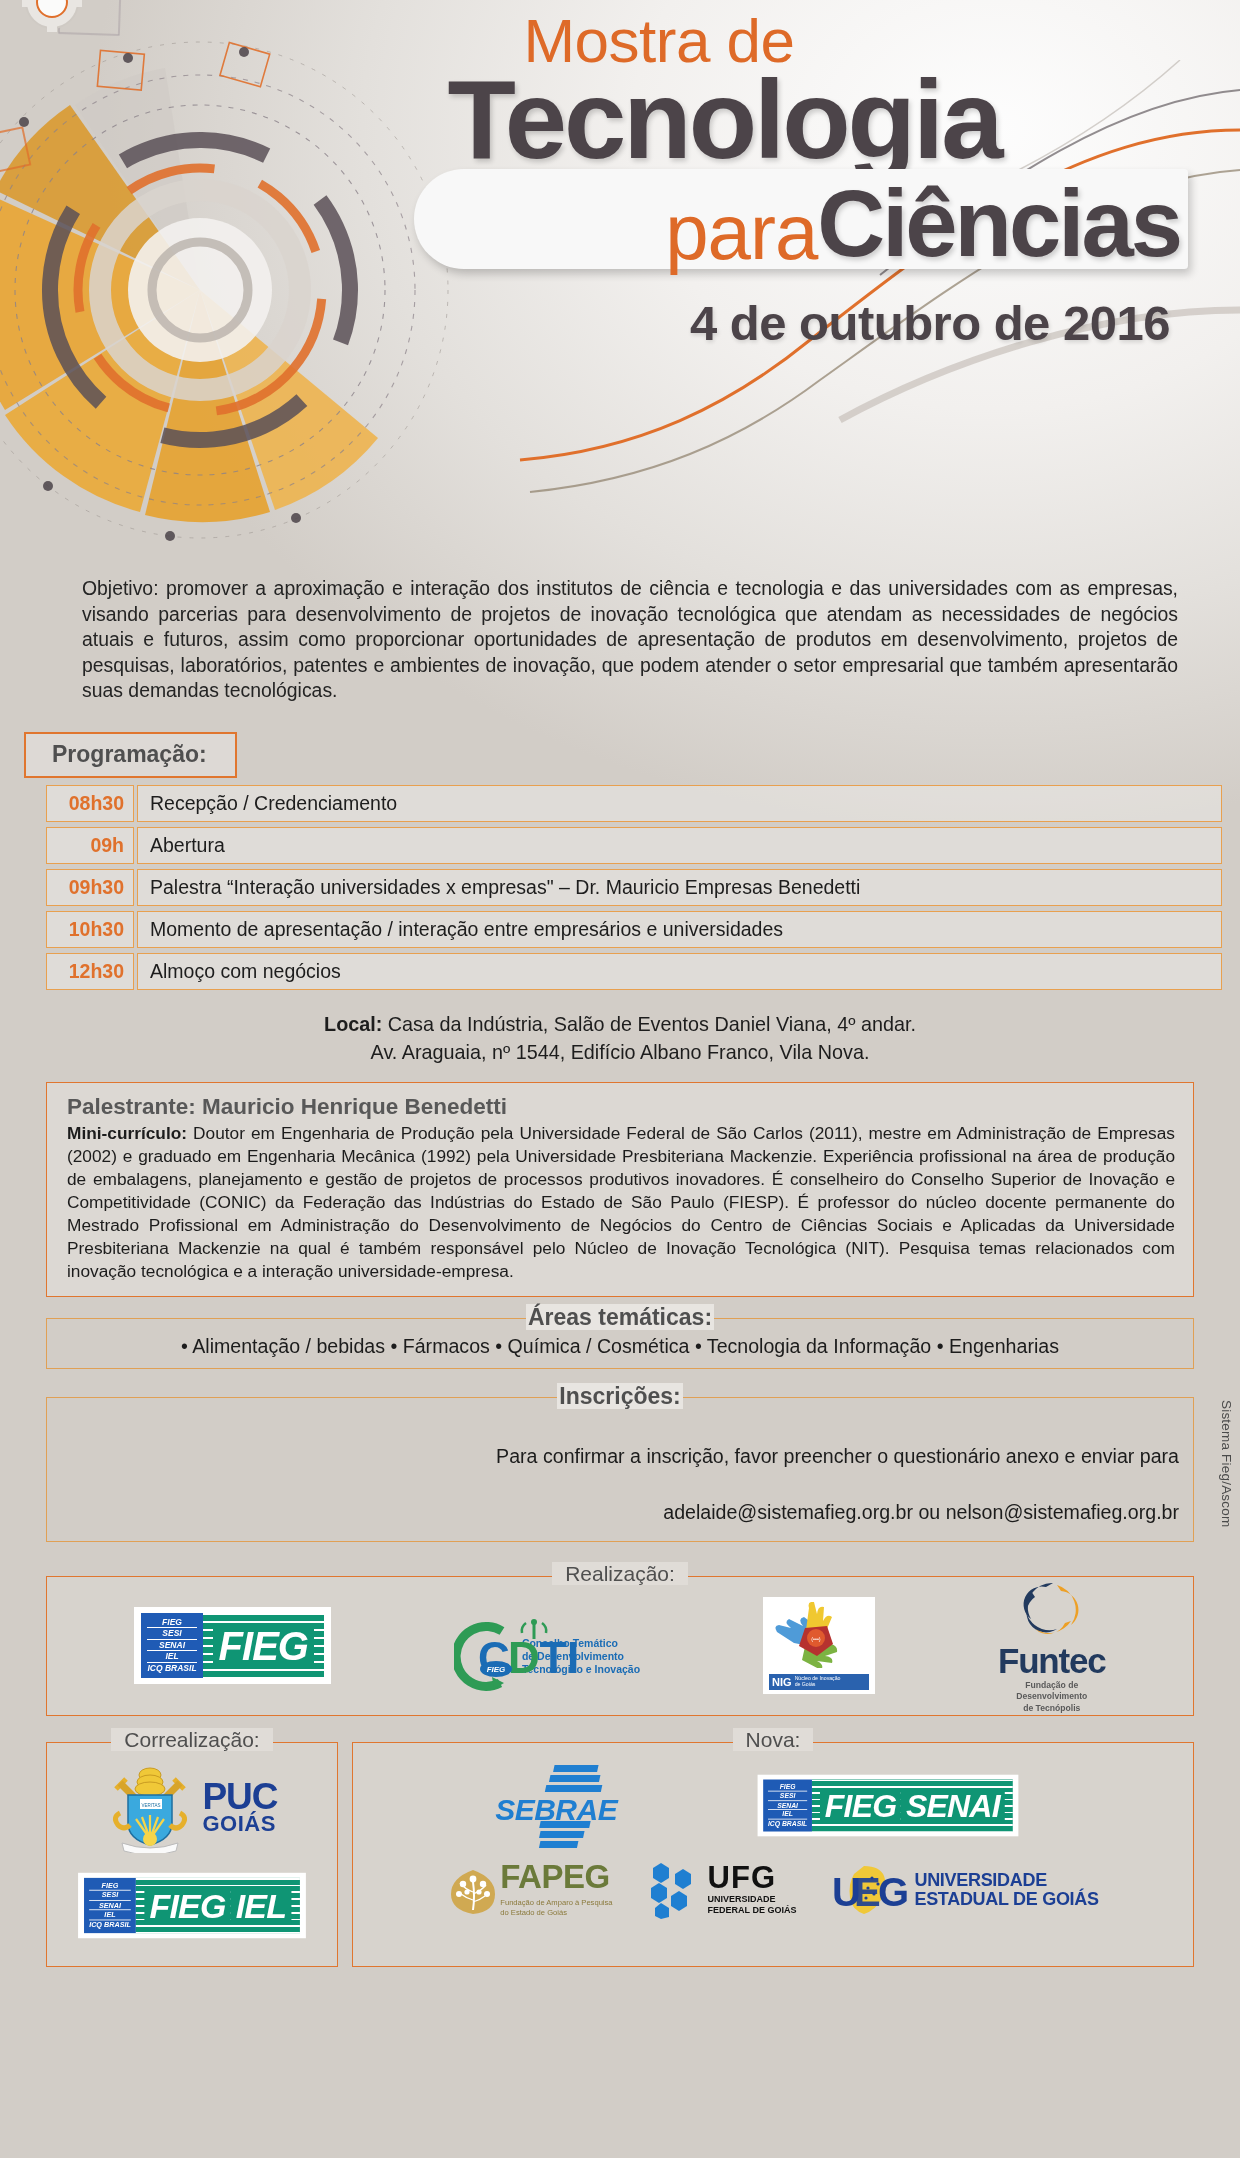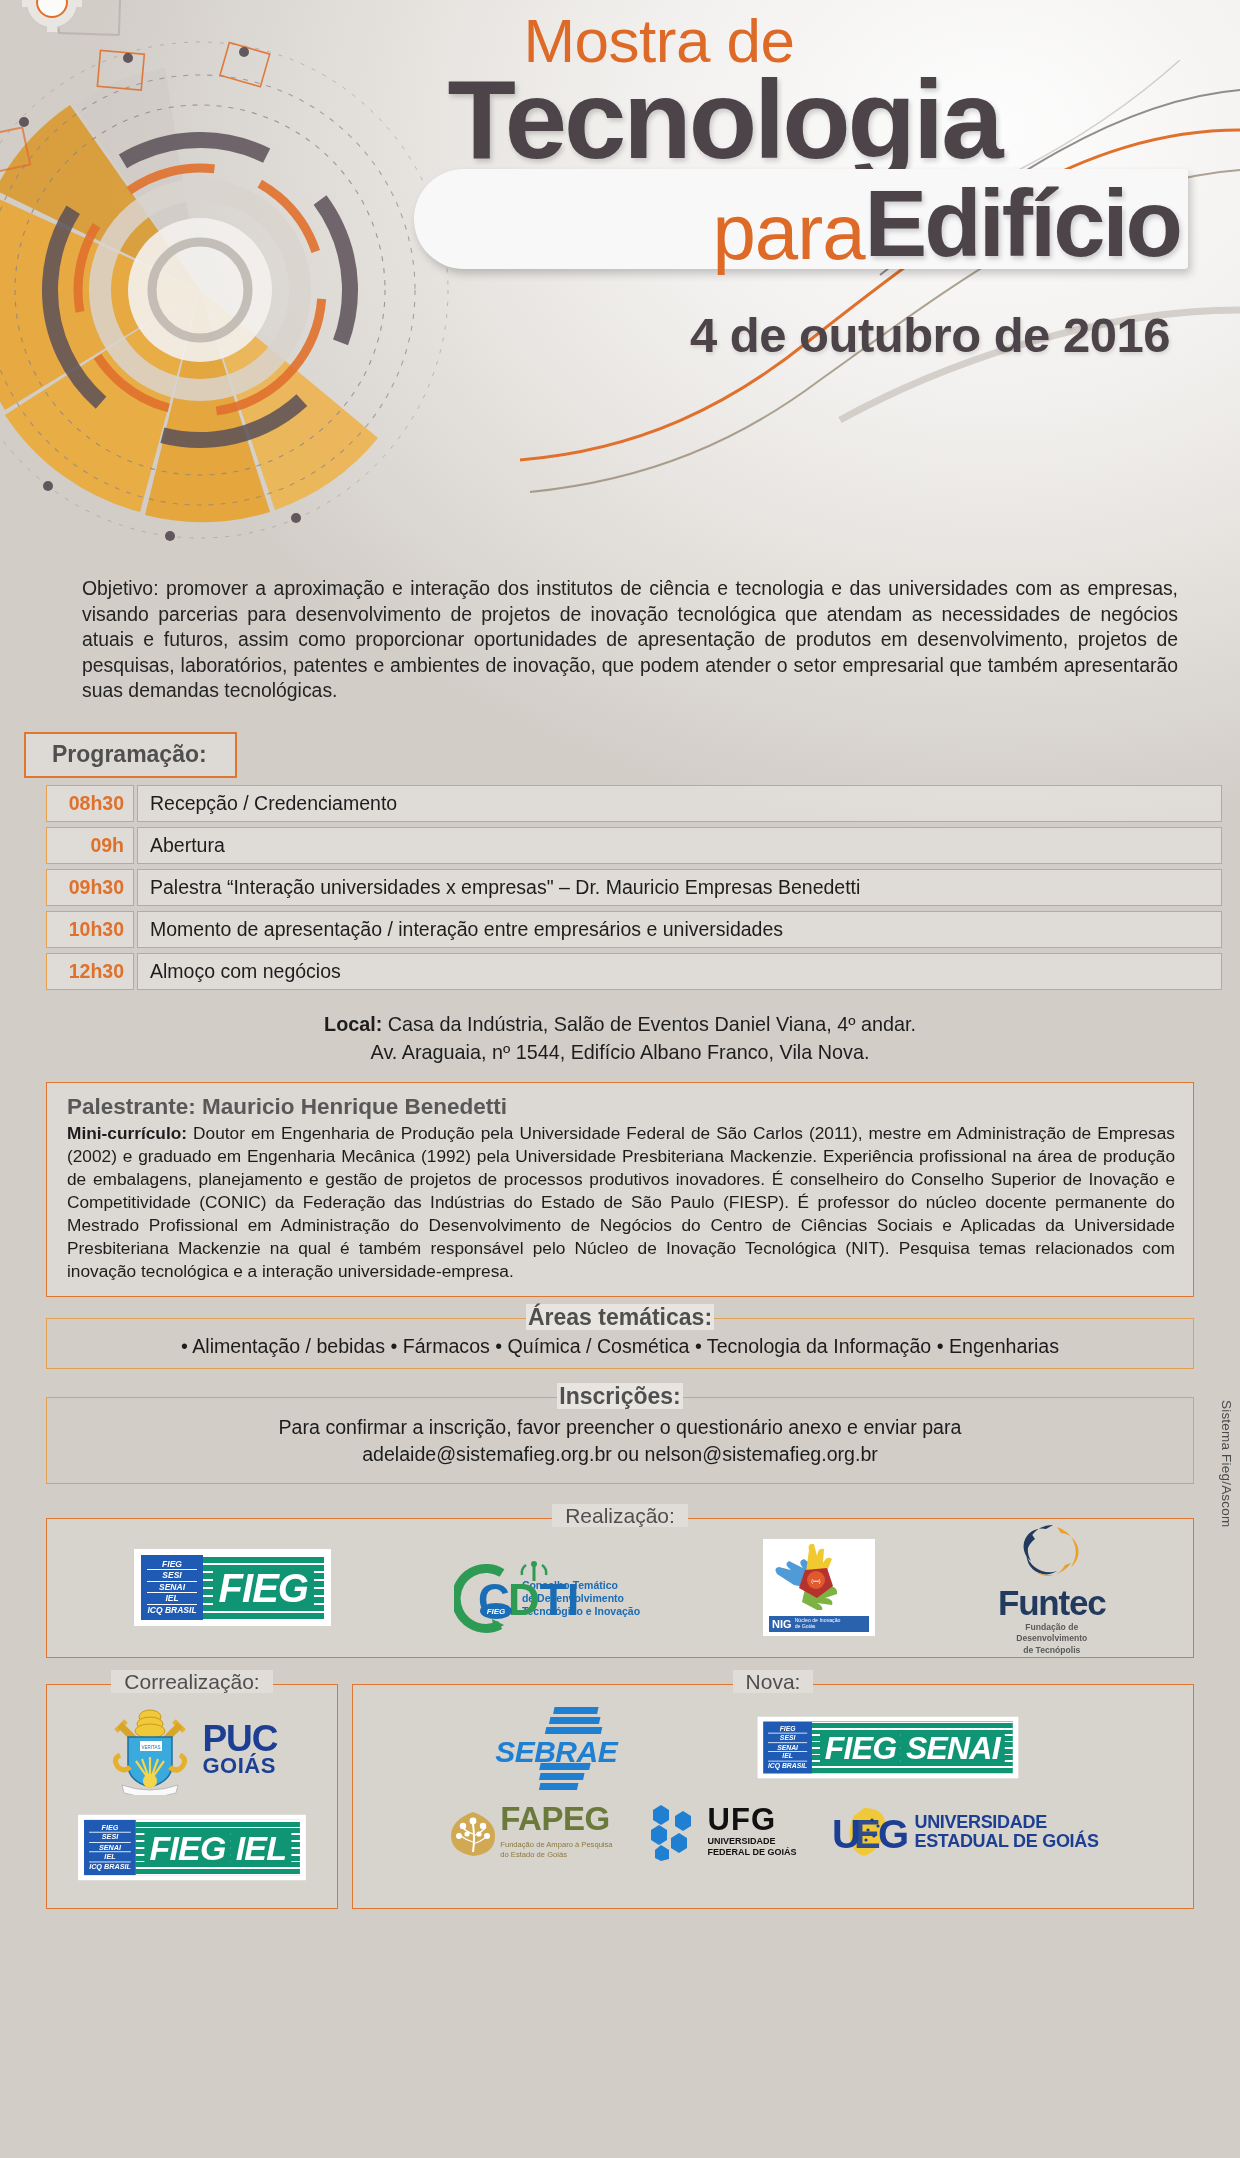--- a/index.html
+++ b/index.html
@@ -97,21 +97,21 @@
     letter-spacing: -3px;
     line-height: 1;
     text-shadow: 2px 3px 5px rgba(0,0,0,0.18);
   }
   .t-date {
     font-size: 49px;
     font-weight: bold;
     color: #4c4449;
     text-align: right;
     padding-right: 34px;
-    margin-top: 24px;
+    margin-top: 12px;
     letter-spacing: -0.5px;
     text-shadow: 1px 2px 4px rgba(0,0,0,0.14);
   }
 
   
   .objective {
     margin: 6px 62px 0 82px;
     font-size: 19.4px;
     line-height: 1.32;
     color: #242424;
@@ -202,24 +202,25 @@
     font-size: 23px;
     font-weight: bold;
     color: #4f4f4f;
   }
   .areas-line {
     text-align: center;
     font-size: 19.6px;
     color: #1c1c1c;
   }
   .reg-line {
-    text-align: center;
+    text-align: right;
     font-size: 19.6px;
     color: #1c1c1c;
     line-height: 1.38;
+    margin-top: 29px;
   }
 
   
   .panel {
     border: 1.6px solid #e0762f;
     background: rgba(255,255,255,0.12);
     position: relative;
   }
   .panel-title {
     position: absolute;
@@ -420,21 +421,21 @@
       <path d="M700,0 C600,90 470,150 360,180" fill="none" stroke="#b9b2ab" stroke-width="1.5" opacity="0.6"></path>
     </svg>
 
     <div class="title-block">
       <div class="t-mostra">Mostra de</div>
       <div class="t-tecnologia">Tecnologia</div>
       <div class="line3">
         <div class="white-band"></div>
         <div class="line3-text">
           <span class="t-para">para</span>
-          <span class="t-negocios">Edifício</span>
+          <span class="t-negocios">Ciências</span>
         </div>
       </div>
       <div class="t-date">4 de outubro de 2016</div>
     </div>
   </div>
 
   <p class="objective">Objetivo: promover a aproximação e interação dos institutos de ciência e tecnologia e das universidades com as empresas, visando parcerias para desenvolvimento de projetos de inovação tecnológica que atendam as necessidades de negócios atuais e futuros, assim como proporcionar oportunidades de apresentação de produtos em desenvolvimento, projetos de pesquisas, laboratórios, patentes e ambientes de inovação, que podem atender o setor empresarial que também apresentarão suas demandas tecnológicas.</p>
 
   <div>
     <div class="prog-header">Programação:</div>

